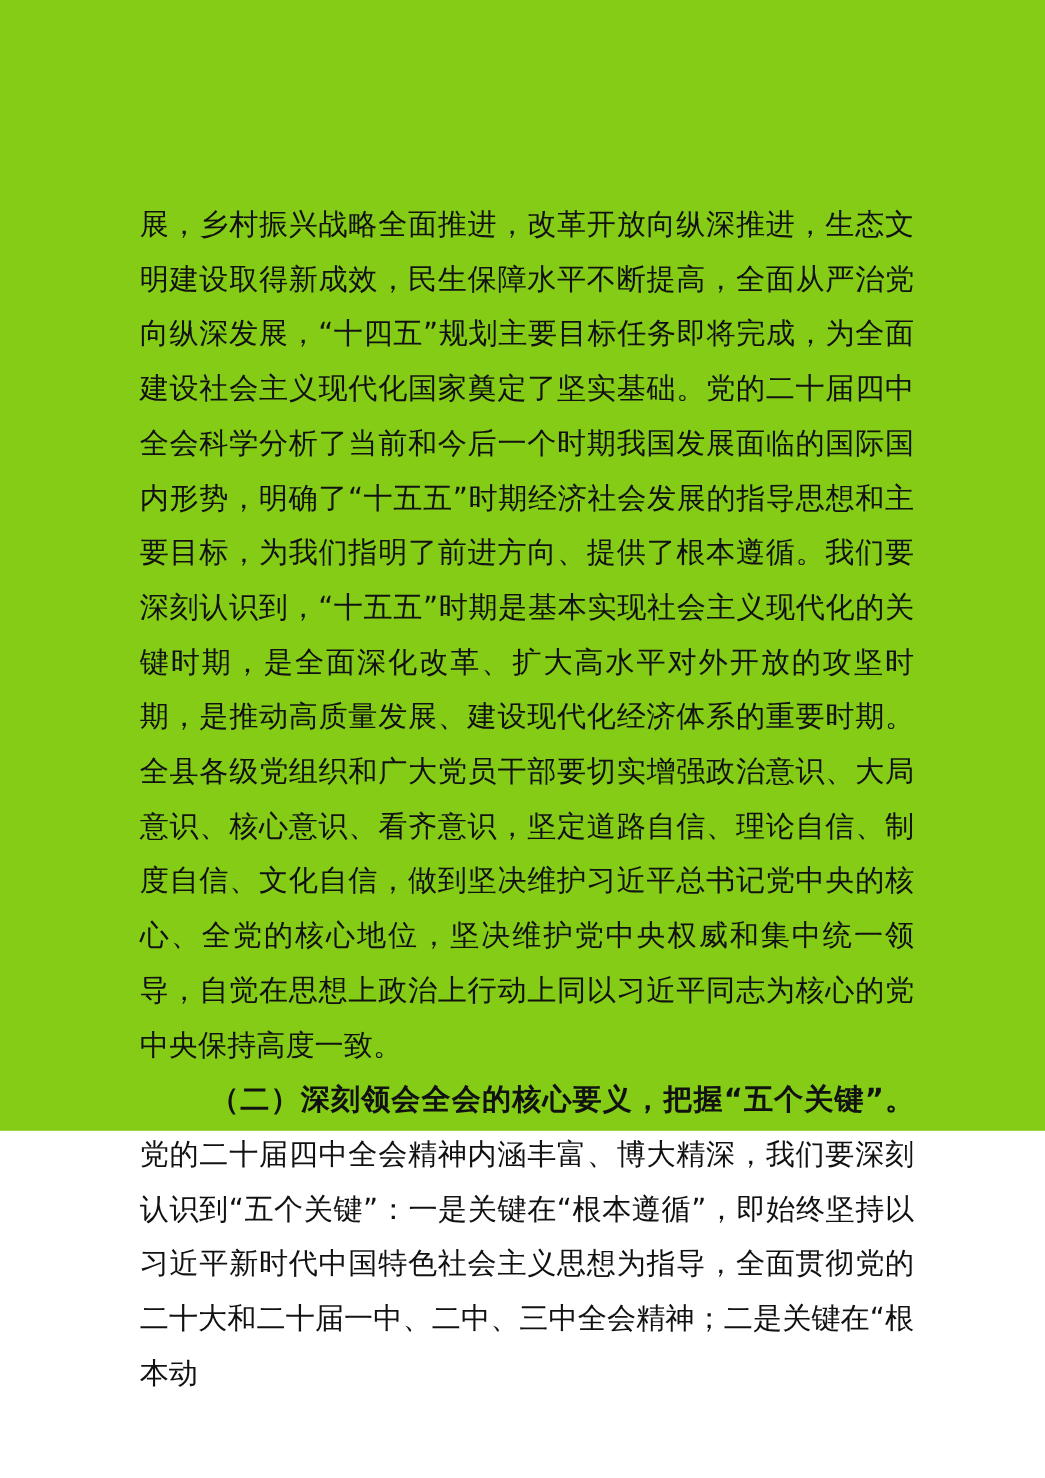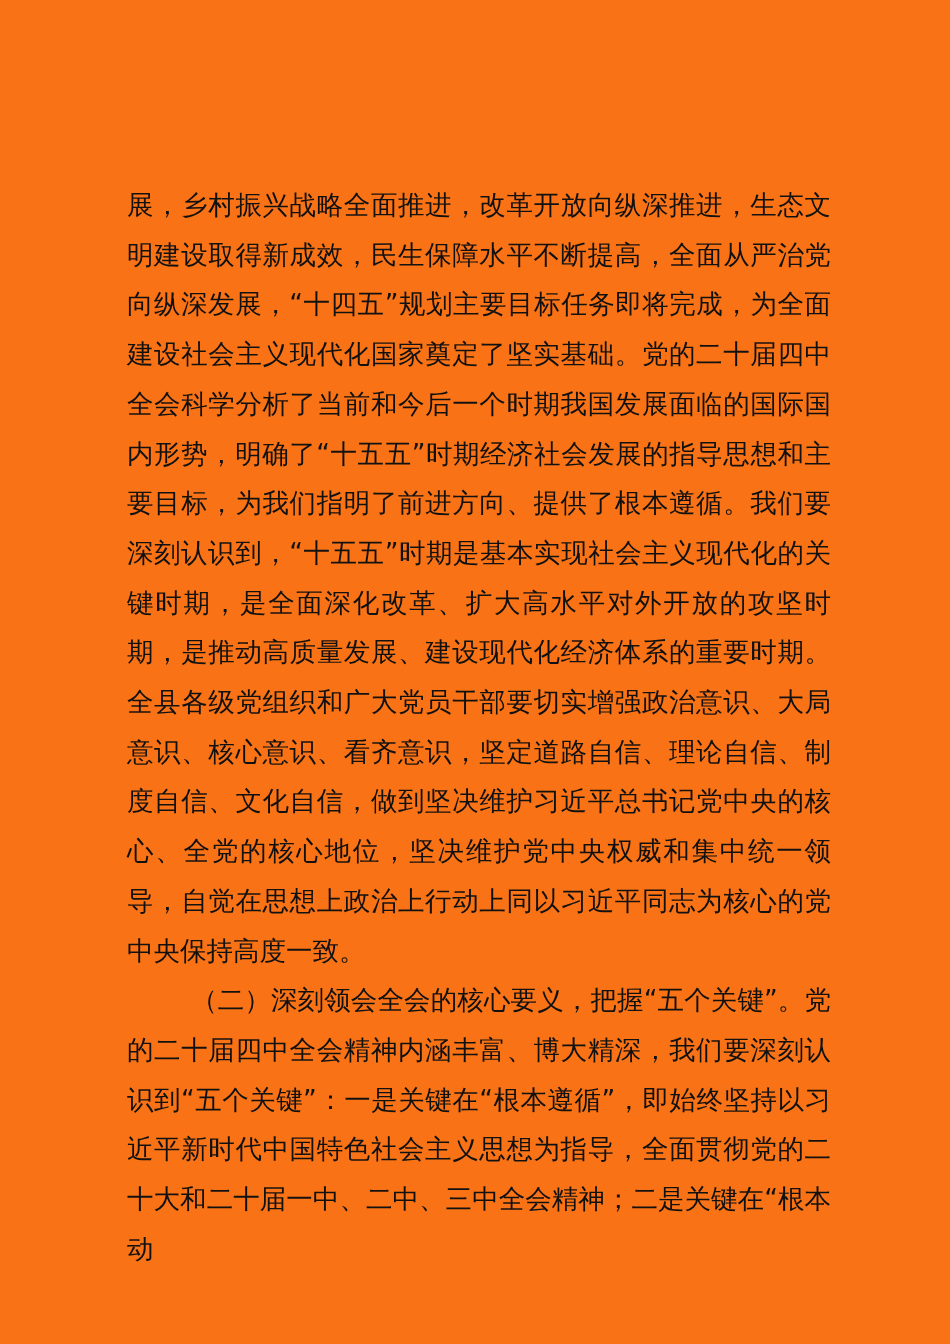--- a/index.html
+++ b/index.html
@@ -11,22 +11,22 @@
       width: 950px;
       height: 1344px;
       position: relative;
       overflow: hidden;
     }
     .page {
       position: absolute;
       left: 0;
       top: 0;
       width: 950px;
-      height: 1344px;
-      background: #f97316;
+      height: 1028px;
+      background: #84cc16;
     }
     .content {
       position: absolute;
       left: 127px;
       top: 180px;
       width: 704px;
       font-family: "DejaVu Sans", "Liberation Sans", sans-serif;
       font-size: 26.5px;
       line-height: 49.7px;
       color: #111111;
@@ -34,21 +34,21 @@
       text-justify: inter-character;
     }
     .para {
       margin: 0;
       padding: 0;
     }
     .para.indent {
       text-indent: 64px;
     }
     .bold {
-      font-weight: normal;
+      font-weight: bold;
     }
   </style>
 </head>
 <body>
 
 <div class="page">
   <div class="content">
     <p class="para">
       <span>展，乡村振兴战略全面推进，改革开放向纵深推进，生态文明建设取得新成效，民生保障水平不断提高，全面从严治党向纵深发展，“十四五”规划主要目标任务即将完成，为全面建设社会主义现代化国家奠定了坚实基础。党的二十届四中全会科学分析了当前和今后一个时期我国发展面临的国际国内形势，明确了“十五五”时期经济社会发展的指导思想和主要目标，为我们指明了前进方向、提供了根本遵循。我们要深刻认识到，“十五五”时期是基本实现社会主义现代化的关键时期，是全面深化改革、扩大高水平对外开放的攻坚时期，是推动高质量发展、建设现代化经济体系的重要时期。全县各级党组织和广大党员干部要切实增强政治意识、大局意识、核心意识、看齐意识，坚定道路自信、理论自信、制度自信、文化自信，做到坚决维护习近平总书记党中央的核心、全党的核心地位，坚决维护党中央权威和集中统一领导，自觉在思想上政治上行动上同以习近平同志为核心的党中央保持高度一致。</span>
     </p>

